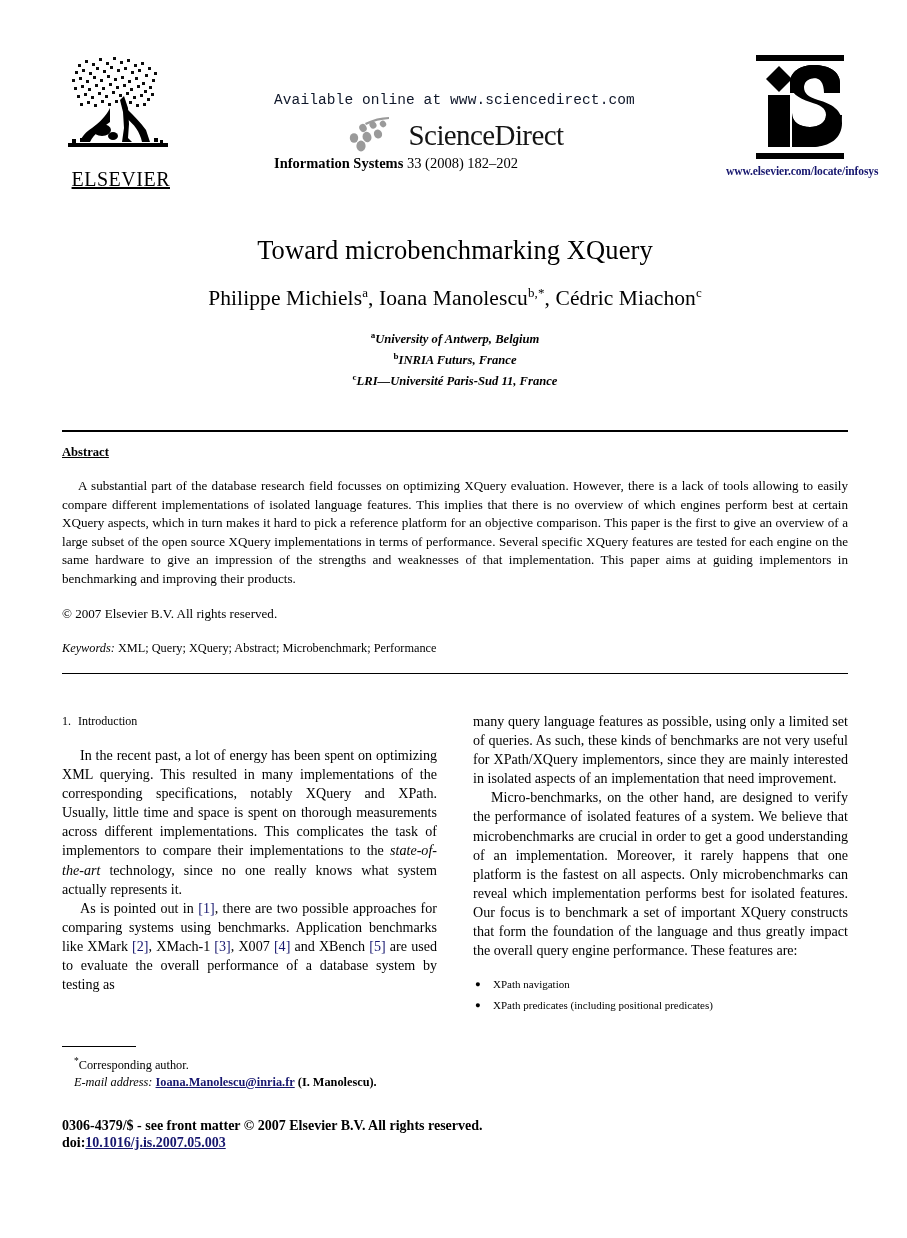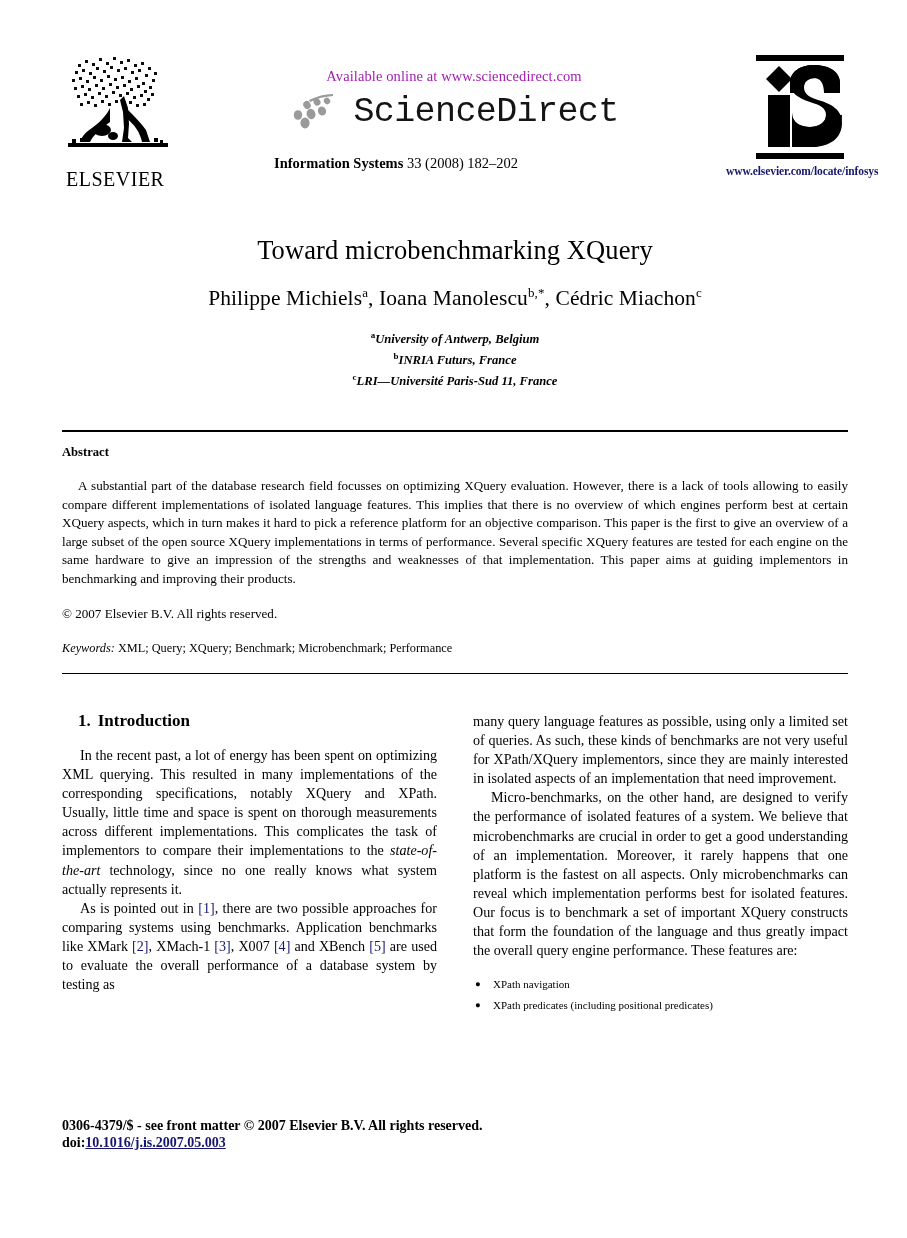--- a/index.html
+++ b/index.html
@@ -43,58 +43,60 @@
     position: absolute;
     left: 0; top: 0;
     width: 104px;
     height: 118px;
   }
   .elsevier-wordmark {
     position: absolute;
     left: 0;
     top: 118px;
     width: 104px;
-    text-align: left;
+    text-align: right;
     font-family: "Liberation Serif", serif;
     font-size: 20px;
     letter-spacing: 0.5px;
     line-height: 22px;
     color: #000;
+    text-decoration: underline;
   }
 
   
   .sd-block {
     position: absolute;
     left: 212px;
     top: 20px;
     width: 360px;
     text-align: center;
   }
   .sd-available {
-    font-family: Liberation Serif, serif;
+    font-family: Liberation Mono, monospace;
     font-size: 14.5px;
-    color: #a21caf;
+    color: #0f172a;
     letter-spacing: 0.1px;
     white-space: nowrap;
+    margin-top: 24px;
   }
   .sd-logo-row {
     margin-top: 7px;
     display: flex;
     align-items: center;
     justify-content: center;
   }
   .sd-swoosh {
     width: 62px;
     height: 40px;
     flex: none;
     margin-right: 2px;
   }
   .sd-word {
-    font-family: Liberation Mono, monospace;
-    font-size: 35px;
+    font-family: Liberation Serif, serif;
+    font-size: 29px;
     font-weight: 400;
     letter-spacing: -0.6px;
     color: #141414;
     line-height: 38px;
   }
   .journal-ref {
     position: absolute;
     left: 212px;
     top: 107px;
     width: 360px;
@@ -196,20 +198,21 @@
     left: 62px;
     top: 444px;
     width: 786px;
   }
   .abstract-heading {
     font-family: "Liberation Serif", serif;
     font-weight: bold;
     font-size: 12.6px;
     line-height: 16px;
     margin-bottom: 17px;
+    text-decoration: underline;
   }
   .abstract-body {
     font-family: "Liberation Serif", serif;
     font-size: 13.1px;
     line-height: 18.6px;
     text-align: justify;
     text-indent: 16px;
     -webkit-hyphens: none;
     hyphens: none;
   }
@@ -234,24 +237,24 @@
   .col {
     position: absolute;
     top: 712px;
     width: 375px;
   }
   .col-left  { left: 62px; }
   .col-right { left: 473px; }
 
   .section-heading {
     font-family: "Liberation Serif", serif;
-    font-weight: bold;
-    font-size: 17px;
+    font-weight: normal;
+    font-size: 12px;
     line-height: 18px;
-    margin: 0 0 16px 16px;
+    margin: 0 0 16px 0;
   }
   .section-heading .num { margin-right: 7px; }
 
   .body-par {
     font-family: "Liberation Serif", serif;
     font-size: 14.1px;
     line-height: 19.1px;
     text-align: justify;
     text-indent: 18px;
     margin: 0;
@@ -493,21 +496,21 @@
 
   <div class="rule-thick" style="top:430px"></div>
   <div class="rule-thin" style="top:673px"></div>
 
   <div class="abstract-wrap">
     <div class="abstract-heading">Abstract</div>
     <div class="abstract-body">A substantial part of the database research field focusses on optimizing XQuery evaluation. However, there is a lack of tools allowing to easily compare different implementations of isolated language features. This implies that there is no overview of which engines perform best at certain XQuery aspects, which in turn makes it hard to pick a reference platform for an objective comparison. This paper is the first to give an overview of a large subset of the open source XQuery implementations in terms of performance. Several specific XQuery features are tested for each engine on the same hardware to give an impression of the strengths and weaknesses of that implementation. This paper aims at guiding implementors in benchmarking and improving their products.</div>
     <div class="abstract-body copyright-line">© 2007 Elsevier B.V. All rights reserved.</div>
     <div class="keywords">
       <span class="kw-label">Keywords:</span>
-      <span>XML; Query; XQuery; Benchmark; Microbenchmark; Performance</span>
+      <span>XML; Query; XQuery; Abstract; Microbenchmark; Performance</span>
     </div>
   </div>
 
   <div class="col col-left">
     <div class="section-heading">
       <span class="num">1.</span><span>Introduction</span>
     </div>
 
     <p class="body-par"><span>In the recent past, a lot of energy has been spent on optimizing XML querying. This resulted in many implementations of the corresponding specifications, notably XQuery and XPath. Usually, little time and space is spent on thorough measurements across different implementations. This complicates the task of implementors to compare their implementations to the </span><i>state-of-the-art</i><span> technology, since no one really knows what system actually represents it.</span></p>
 
@@ -517,19 +520,24 @@
   <div class="col col-right">
     <p class="body-par no-indent">many query language features as possible, using only a limited set of queries. As such, these kinds of benchmarks are not very useful for XPath/XQuery implementors, since they are mainly interested in isolated aspects of an implementation that need improvement.</p>
     <p class="body-par">Micro-benchmarks, on the other hand, are designed to verify the performance of isolated features of a system. We believe that microbenchmarks are crucial in order to get a good understanding of an implementation. Moreover, it rarely happens that one platform is the fastest on all aspects. Only microbenchmarks can reveal which implementation performs best for isolated features. Our focus is to benchmark a set of important XQuery constructs that form the foundation of the language and thus greatly impact the overall query engine performance. These features are:</p>
 
     <ul class="feature-list">
       <li>XPath navigation</li>
       <li>XPath predicates (including positional predicates)</li>
     </ul>
   </div>
 
+  <div class="footnote">
+    <div class="footnote-rule"></div>
+    <div class="footnote-line"><sup>*</sup><span>Corresponding author.</span></div>
+    <div class="footnote-line"><span class="fn-label">E-mail address:</span> <a class="fn-email" href="#">Ioana.Manolescu@inria.fr</a> <span class="fn-who">(I. Manolescu).</span></div>
+  </div>
 
   <div class="page-footer">
     <div class="footer-line">0306-4379/$ - see front matter © 2007 Elsevier B.V. All rights reserved.</div>
     <div class="footer-line"><span>doi:</span><a class="doi-link" href="#">10.1016/j.is.2007.05.003</a></div>
   </div>
 
 </div>
 
 </body></html>

